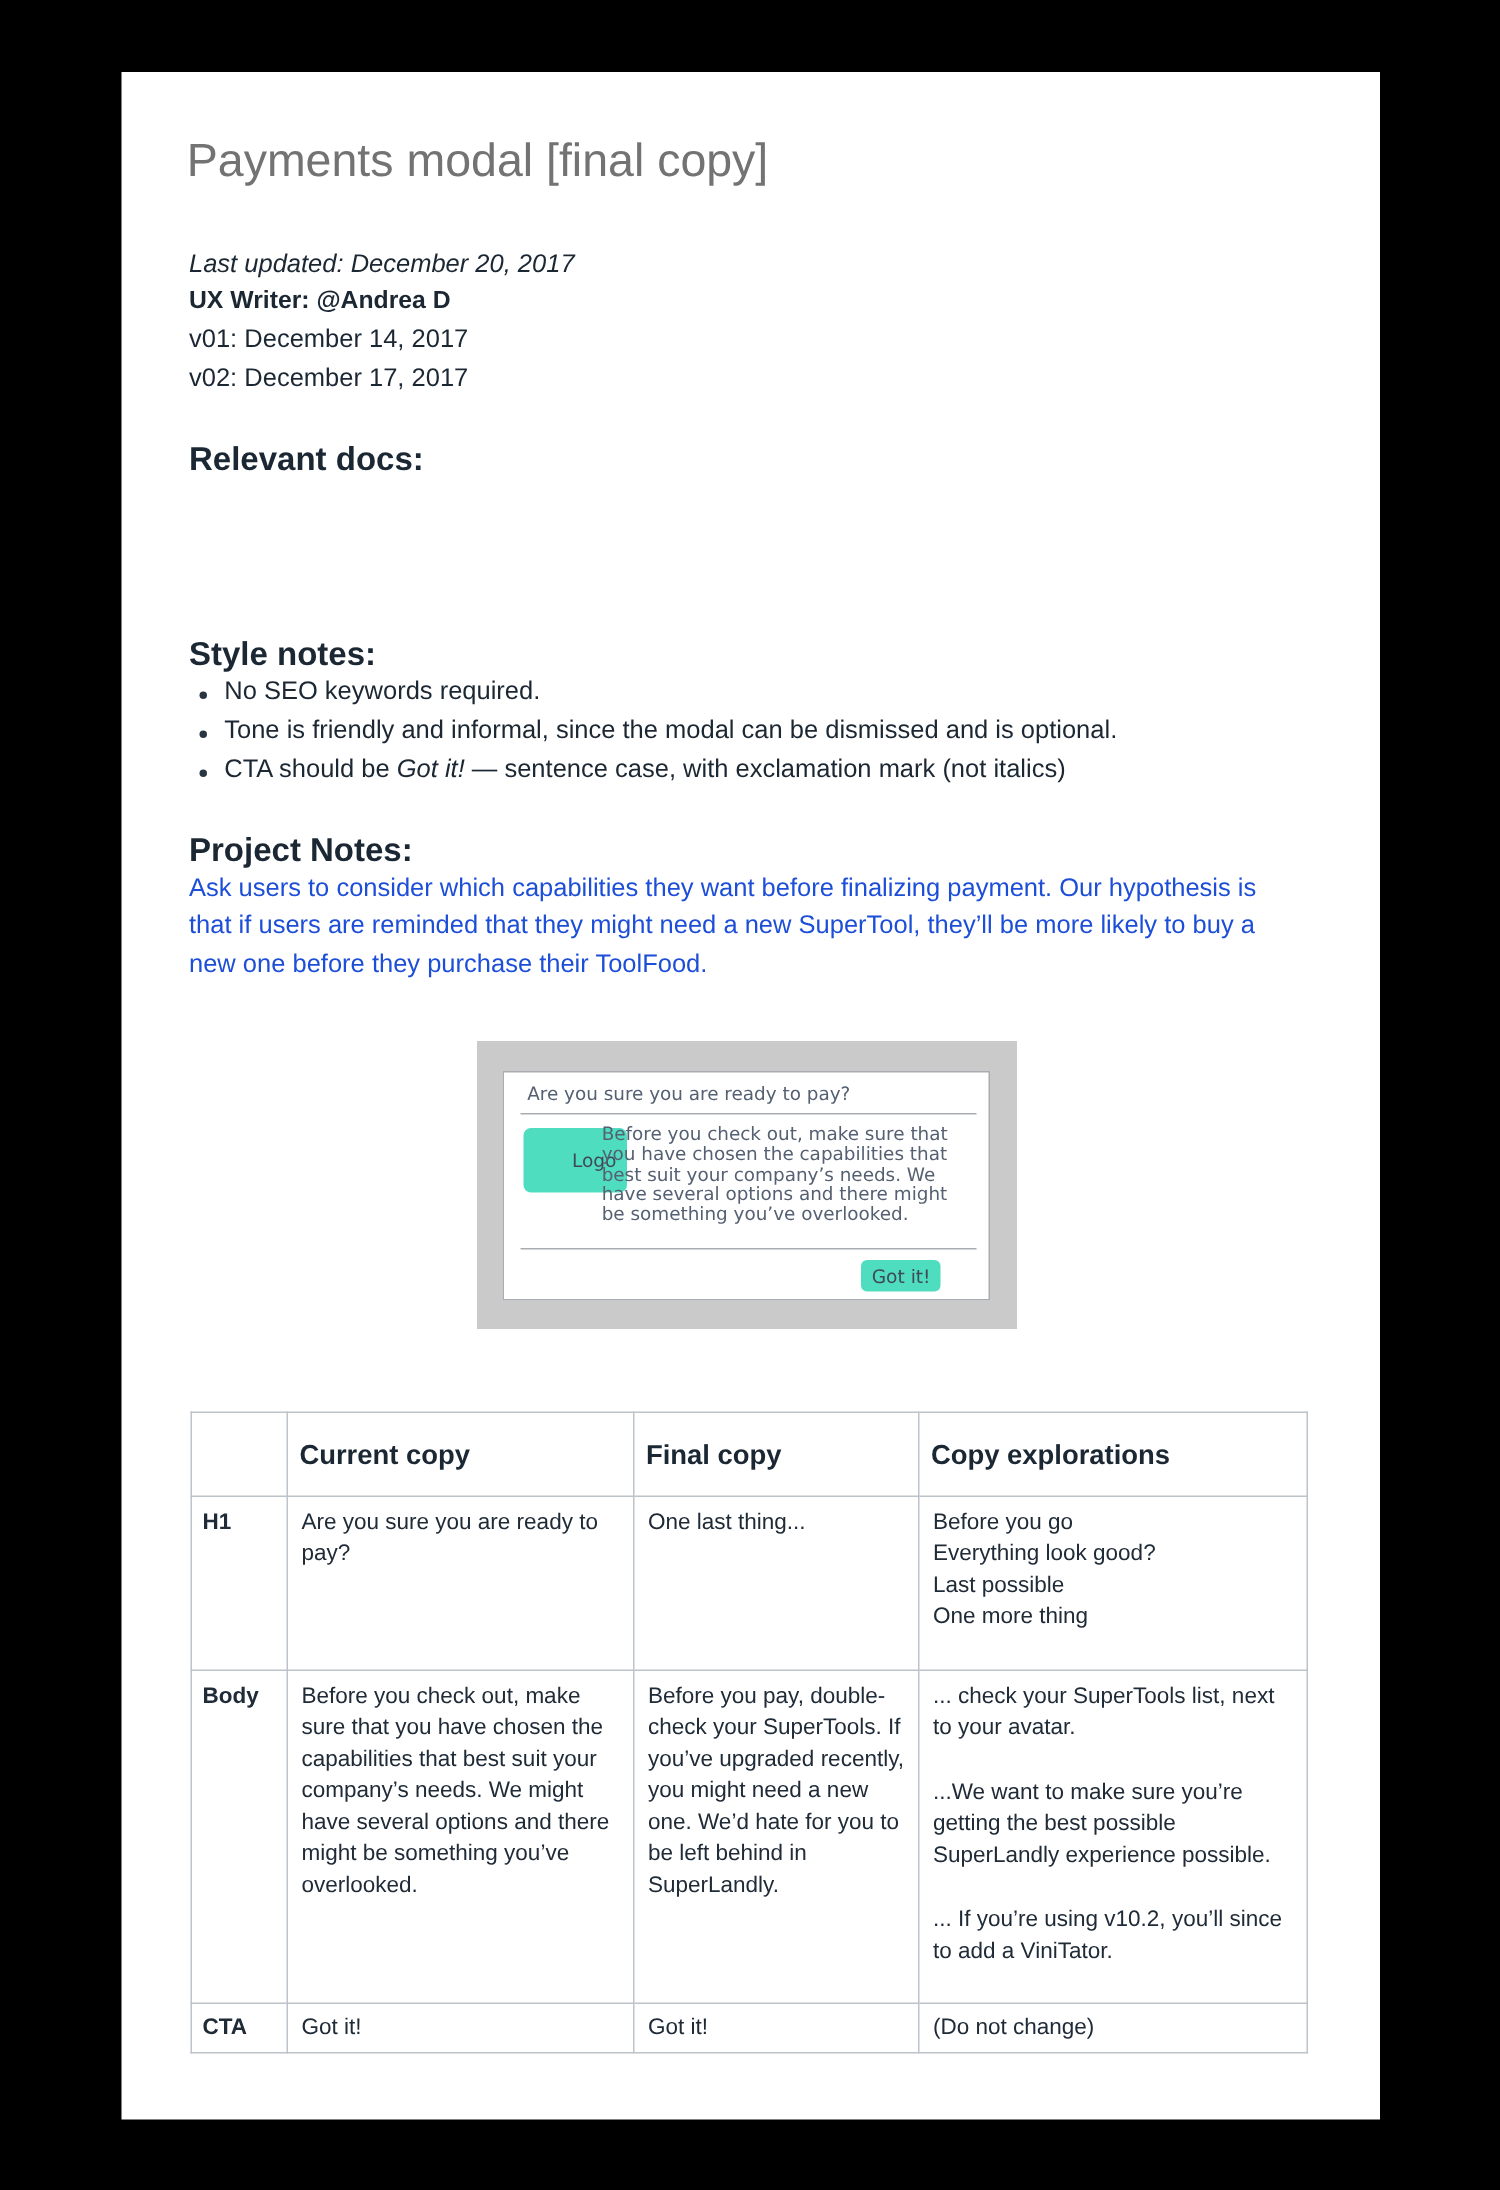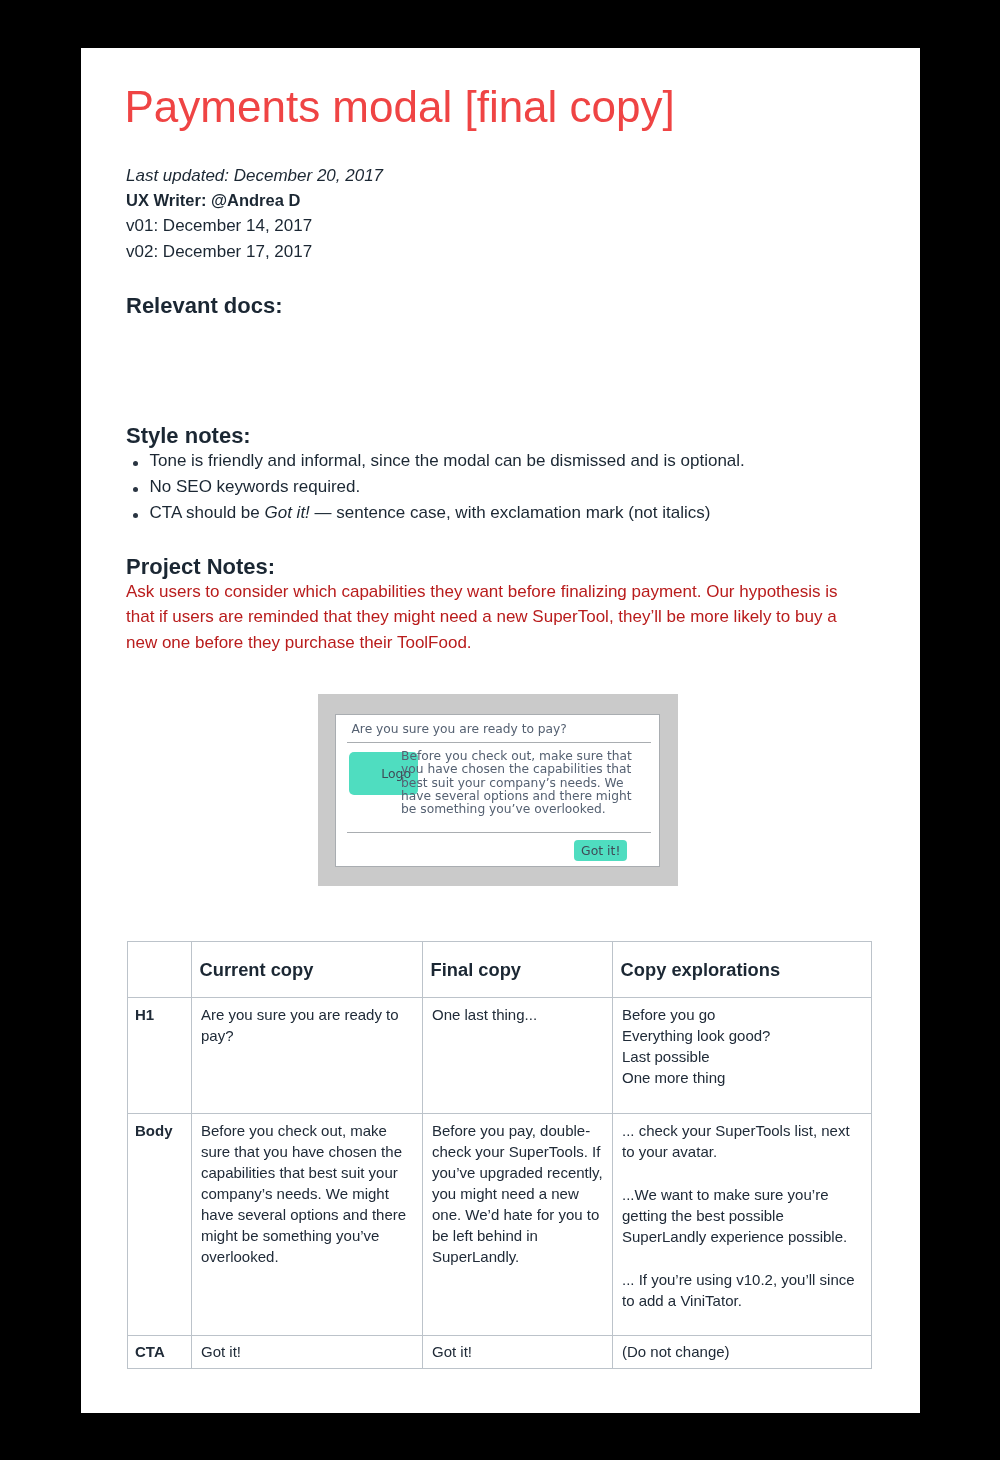--- a/index.html
+++ b/index.html
@@ -6,28 +6,28 @@
   html,body{margin:0;padding:0;}
   body{width:1000px;height:1460px;background:#000;overflow:hidden;
        font-family:"Liberation Sans",sans-serif;
        -webkit-font-smoothing:antialiased;
        -moz-osx-font-smoothing:grayscale;}
   .page{position:absolute;left:81px;top:48px;width:839px;height:1365px;background:#ffffff;}
   .content{position:absolute;left:45px;top:0;width:748px;color:#1b2733;}
 
   
   h1.doc-title{position:absolute;left:-1.5px;top:32.6px;margin:0;
-      font-size:44px;font-weight:400;line-height:52px;color:#ef4444;white-space:nowrap;}
+      font-size:31px;font-weight:400;line-height:52px;color:#737373;white-space:nowrap;}
 
   .meta{position:absolute;left:0;top:114.5px;width:720px;font-size:17px;line-height:25.4px;color:#1b2733;}
   .meta .it{font-style:italic;}
   .meta .bd{font-weight:700;font-size:16.5px;}
 
   .sec-h{font-size:22px;font-weight:700;line-height:25.4px;color:#1b2733;}
-  .body-t{font-size:17px;font-weight:400;line-height:25.4px;color:#b91c1c;}
+  .body-t{font-size:17px;font-weight:400;line-height:25.4px;color:#1d4ed8;}
 
   ul.bl{margin:0;padding:0;list-style:none;}
   ul.bl li{position:relative;padding-left:23.5px;font-size:17px;line-height:26px;color:#1b2733;}
   ul.bl li::before{content:"";position:absolute;left:6.7px;top:13px;width:5.4px;height:5.4px;
       border-radius:50%;background:#2a3542;}
   a.lnk{color:#0b64e0;text-decoration:none;}
 
   .relevant{position:absolute;left:0;top:244.7px;width:724px;}
   .stylenotes{position:absolute;left:0;top:374.6px;width:732px;}
   .projnotes{position:absolute;left:0;top:505.6px;width:722px;}
@@ -80,22 +80,22 @@
     <div>v02: December 17, 2017</div>
   </div>
 
   <div class="relevant">
     <div class="sec-h">Relevant docs:</div>
   </div>
 
   <div class="stylenotes">
     <div class="sec-h">Style notes:</div>
     <ul class="bl">
+      <li>No SEO keywords required.</li>
       <li>Tone is friendly and informal, since the modal can be dismissed and is optional.</li>
-      <li>No SEO keywords required.</li>
       <li><span>CTA should be </span><em>Got it!</em><span> — sentence case, with exclamation mark (not italics)</span></li>
     </ul>
   </div>
 
   <div class="projnotes">
     <div class="sec-h">Project Notes:</div>
     <div class="body-t">Ask users to consider which capabilities they want before finalizing payment. Our hypothesis is that if users are reminded that they might need a new SuperTool, they’ll be more likely to buy a new one before they purchase their ToolFood.</div>
   </div>
 
   <div class="mock-wrap">

